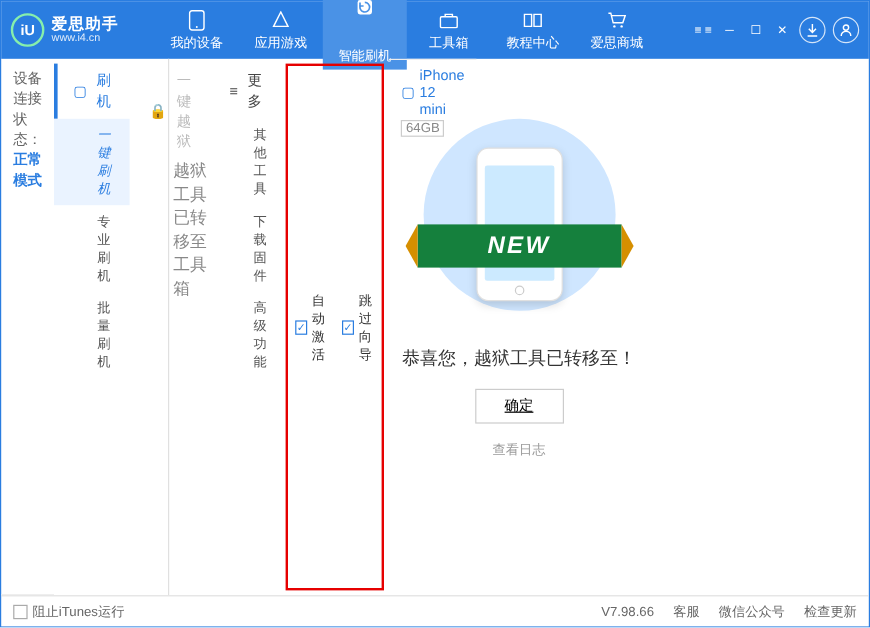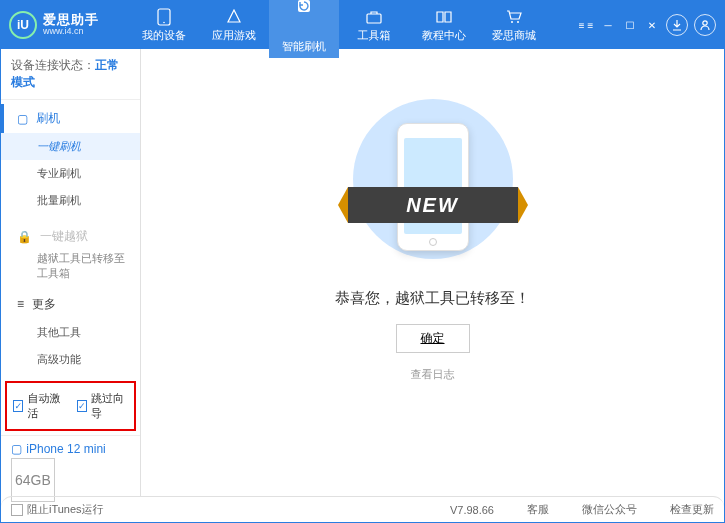--- a/index.html
+++ b/index.html
@@ -12,50 +12,50 @@
   .brand .name { font-size: 13px; font-weight: bold; letter-spacing: 1px; }
   .brand .url { font-size: 9px; opacity: .85; }
   .nav { display: flex; align-items: stretch; height: 65px; flex: 1; }
   .nav-item { width: 70px; display: flex; flex-direction: column; align-items: center; justify-content: center; cursor: pointer; font-size: 11px; gap: 2px; }
   .nav-item.active { background: #4a92e6; gap: 24px; }
   .nav-ico { width: 18px; height: 18px; display: flex; align-items: center; justify-content: center; }
   .win-ctrl { display: flex; align-items: center; gap: 6px; margin-left: auto; font-size: 10px; }
   .win-ico { width: 16px; height: 16px; display: flex; align-items: center; justify-content: center; cursor: pointer; }
   .circle-btn { width: 22px; height: 22px; border: 1.5px solid rgba(255,255,255,.8); border-radius: 50%; display: flex; align-items: center; justify-content: center; cursor: pointer; }
   .body { flex: 1; display: flex; min-height: 0; }
-  .sidebar { width: 140px; border-right: 1px solid #e0e0e0; display: flex; flex-direction: column; }
+  .sidebar { width: 140px; border-right: 1px solid #e0e0e0; display: flex; flex-direction: row; }
   .status-row { padding: 8px 10px; color: #666; border-bottom: 1px solid #eee; }
   .status-row b { color: #2a7de0; }
   .side-section { padding: 4px 0; }
   .side-head { display: flex; align-items: center; padding: 6px 16px; cursor: pointer; font-size: 12px; color: #444; gap: 8px; }
   .side-head.blue { border-left: 3px solid #2a7de0; color: #2a7de0; padding-left: 13px; }
   .side-sub { padding: 6px 10px 6px 36px; color: #555; cursor: pointer; font-size: 11px; }
   .side-sub.active { background: #eaf3ff; color: #2a7de0; font-style: italic; }
-  .side-note { font-size: 11px; color: #888; padding-left: 36px; line-height: 1.4; }
+  .side-note { font-size: 14px; color: #888; padding-left: 36px; line-height: 1.4; }
   .spacer { flex: 1; }
   .checkbox-row { border: 2px solid #e60000; margin: 4px; padding: 8px 6px; display: flex; gap: 12px; align-items: center; font-size: 11px; }
   .chk { display: flex; align-items: center; gap: 4px; cursor: pointer; }
   .chk-box { width: 12px; height: 12px; border: 1px solid #2a7de0; color: #2a7de0; display: flex; align-items: center; justify-content: center; font-size: 9px; }
   .device { padding: 6px 10px; border-top: 1px solid #eee; }
   .dev-name { color: #2a7de0; font-size: 12px; display: flex; align-items: center; gap: 4px; }
-  .dev-cap { display: inline-block; border: 1px solid #ccc; font-size: 14px; color: #888; padding: 13px 3px; margin-top: 2px; }
+  .dev-cap { display: inline-block; border: 1px solid #ccc; font-size: 11px; color: #888; padding: 0 3px; margin-top: 2px; }
   .main { flex: 1; display: flex; flex-direction: column; align-items: center; padding-top: 30px; }
   .illus { width: 160px; height: 160px; position: relative; margin-top: 20px; }
   .illus .circ { width: 160px; height: 160px; border-radius: 50%; background: #cfe6ff; position: absolute; top: 0; left: 0; }
   .illus .phone { position: absolute; width: 72px; height: 128px; background: #fff; border-radius: 10px; top: 24px; left: 44px; box-shadow: 0 3px 8px rgba(0,0,0,.15); border: 1px solid #e0e0e0; }
   .illus .screen { position: absolute; background: #cceaff; top: 14px; left: 6px; right: 6px; bottom: 16px; border-radius: 2px; }
   .illus .homebtn { position: absolute; width: 8px; height: 8px; border: 1px solid #ccc; border-radius: 50%; bottom: 4px; left: 50%; transform: translateX(-50%); }
-  .ribbon { position: absolute; top: 88px; left: -5px; right: -5px; background: #404040; height: 36px; display: flex; align-items: center; justify-content: center; color: #fff; font-weight: bold; font-size: 20px; letter-spacing: 2px; font-style: italic; }
+  .ribbon { position: absolute; top: 88px; left: -5px; right: -5px; background: #15803d; height: 36px; display: flex; align-items: center; justify-content: center; color: #fff; font-weight: bold; font-size: 20px; letter-spacing: 2px; font-style: italic; }
   .ribbon::before, .ribbon::after { content: ""; position: absolute; width: 0; height: 0; top: 0; }
   .ribbon::before { left: -10px; border-right: 10px solid #d68f00; border-top: 18px solid transparent; border-bottom: 18px solid transparent; }
   .ribbon::after { right: -10px; border-left: 10px solid #d68f00; border-top: 18px solid transparent; border-bottom: 18px solid transparent; }
   .success { margin-top: 30px; font-size: 15px; color: #333; }
   .ok-btn { margin-top: 16px; padding: 5px 24px; border: 1px solid #ccc; background: #fff; cursor: pointer; font-size: 12px; text-decoration: underline; }
   .log-link { margin-top: 14px; color: #999; font-size: 11px; cursor: pointer; font-family: Liberation Mono, monospace; }
-  .footer { height: 26px; border-top: 1px solid #e0e0e0; display: flex; align-items: center; padding: 0 10px; font-size: 11px; color: #666; gap: 33px; border-radius: 11px; }
+  .footer { height: 26px; border-top: 1px solid #e0e0e0; display: flex; align-items: center; padding: 0 10px; font-size: 11px; color: #666; gap: 16px; }
   .footer .chk-box { border-color: #aaa; color: transparent; }
   .footer .grow { flex: 1; }
   .footer .link { cursor: pointer; }
   .lock { color: #bbb; }
 </style>
 </head>
 <body>
 
 <div class="app">
 
@@ -165,20 +165,21 @@
           <div>越狱工具已转移至</div>
           <div>工具箱</div>
         </div>
       </div>
       <div class="side-section">
         <div class="side-head">
           <span>≡</span>
           <span>更多</span>
         </div>
         <div class="side-sub">其他工具</div>
+        <div class="side-sub">下载固件</div>
         <div class="side-sub">高级功能</div>
       </div>
       <div class="spacer"></div>
       <div class="checkbox-row">
         <label class="chk">
           <span class="chk-box">✓</span>
           <span>自动激活</span>
         </label>
         <label class="chk">
           <span class="chk-box">✓</span>

